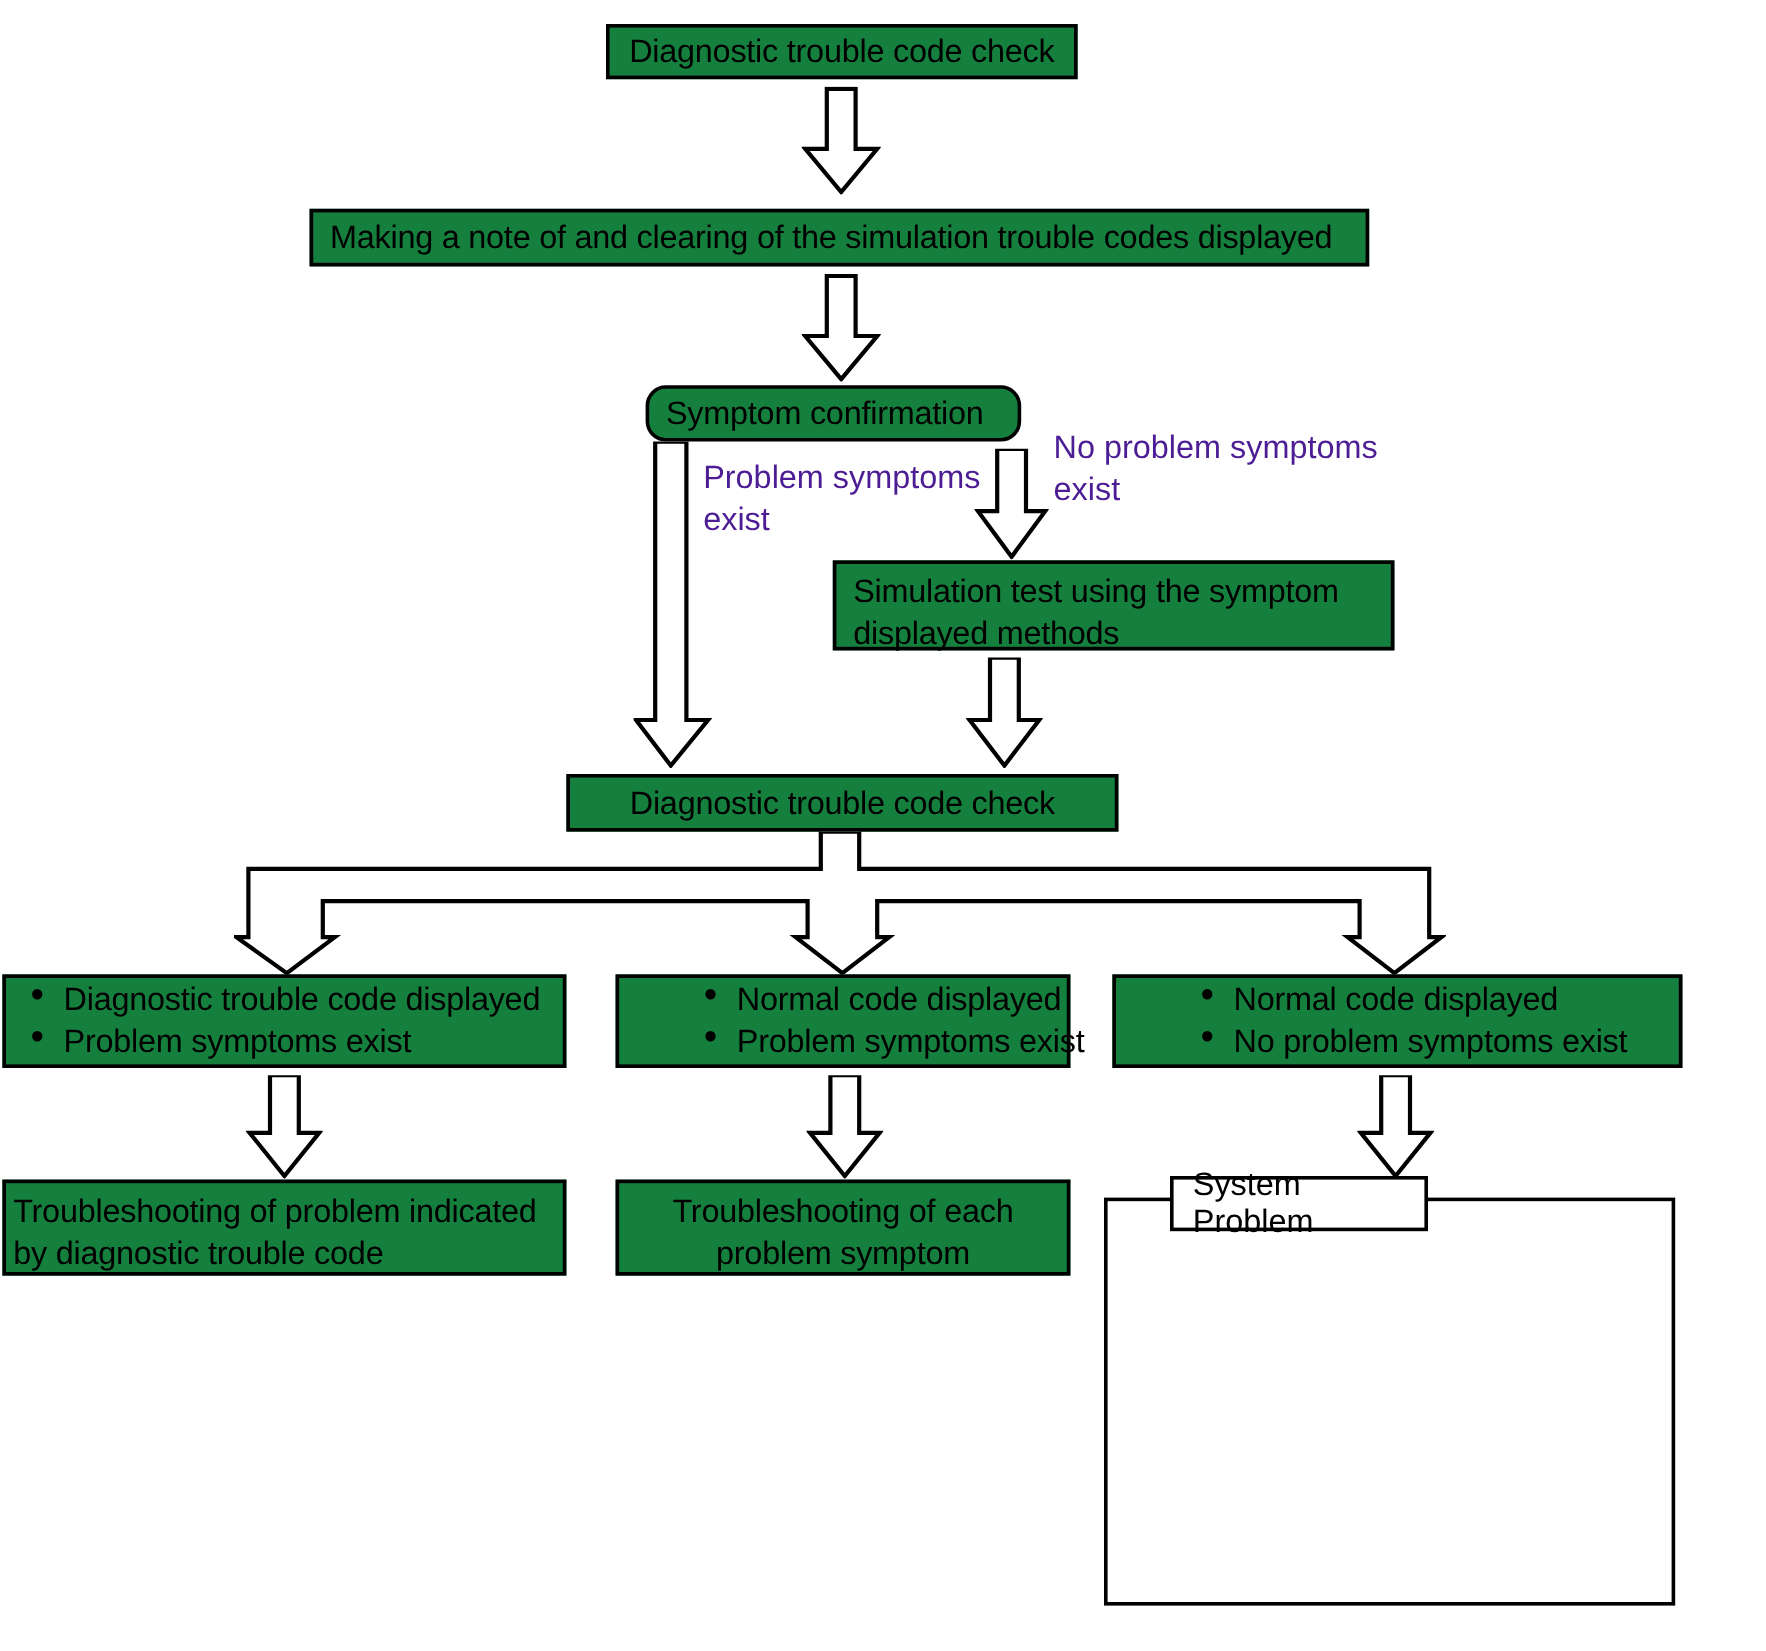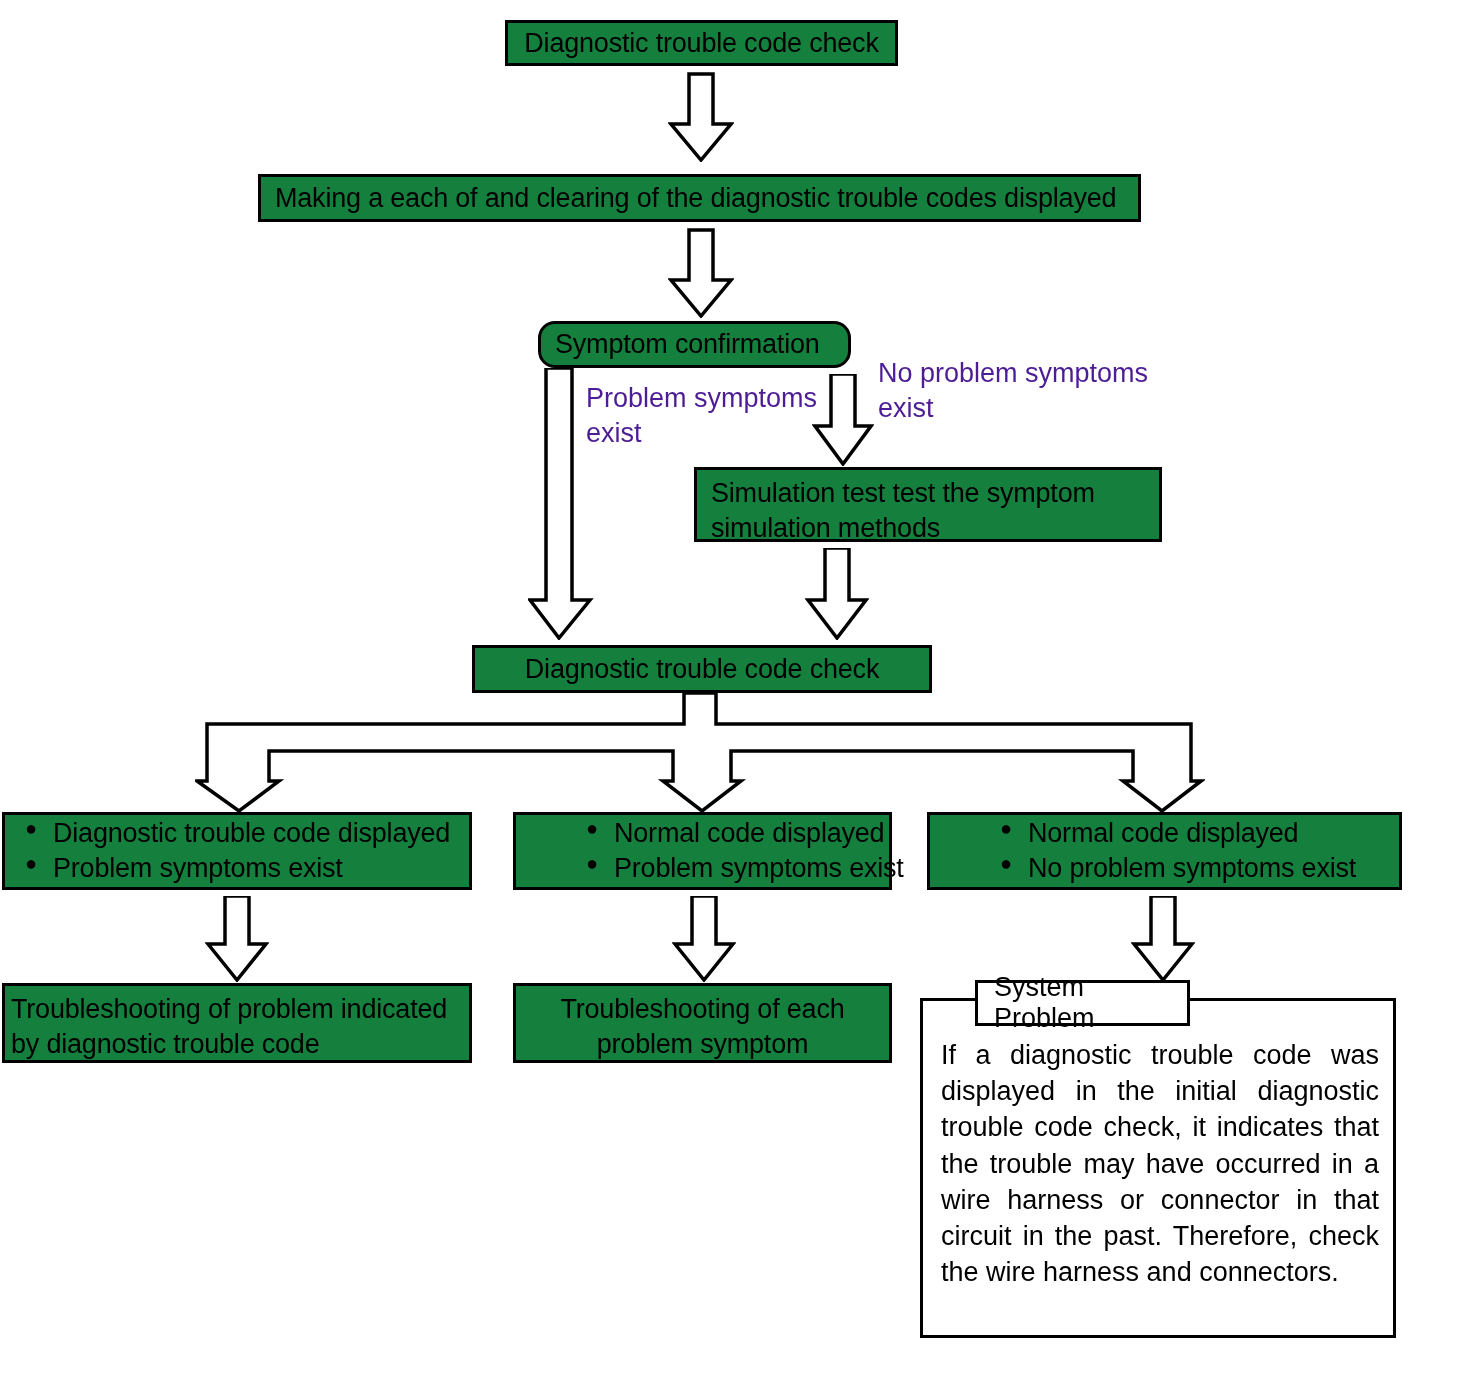--- a/index.html
+++ b/index.html
@@ -107,21 +107,21 @@
     <span>Diagnostic trouble code check</span>
   </div>
 
   <div class="arrow" style="left:668px; top:72px; width:66px; height:90px;">
     <svg viewBox="0 0 66 90" preserveAspectRatio="none" aria-hidden="true">
       <polygon points="21,2 45,2 45,52 63,52 33,88 3,52 21,52" fill="#ffffff" stroke="#000000" stroke-width="3.5" stroke-linejoin="miter"></polygon>
     </svg>
   </div>
 
   <div class="box left pad-l" style="left:258px; top:174px; width:883px; height:48px;">
-    <span>Making a each of and clearing of the diagnostic trouble codes displayed</span>
+    <span>Making a note of and clearing of the simulation trouble codes displayed</span>
   </div>
 
   <div class="arrow" style="left:668px; top:228px; width:66px; height:90px;">
     <svg viewBox="0 0 66 90" preserveAspectRatio="none" aria-hidden="true">
       <polygon points="21,2 45,2 45,52 63,52 33,88 3,52 21,52" fill="#ffffff" stroke="#000000" stroke-width="3.5" stroke-linejoin="miter"></polygon>
     </svg>
   </div>
 
   <div class="box left pad-l" style="left:538px; top:321px; width:313px; height:47px;border-radius:17px;">
     <span>Symptom confirmation</span>
@@ -139,21 +139,21 @@
   <div class="arrow" style="left:812px; top:374px; width:62px; height:92px;">
     <svg viewBox="0 0 62 92" preserveAspectRatio="none" aria-hidden="true">
       <polygon points="19,0 43,0 43,52 59,52 31,90 3,52 19,52" fill="#ffffff" stroke="#000000" stroke-width="3.5" stroke-linejoin="miter"></polygon>
     </svg>
   </div>
 
   <div class="label" style="left:878px; top:356px; width:300px;">No problem symptoms
 exist</div>
 
   <div class="box left pad-l" style="left:694px; top:467px; width:468px; height:75px; align-items:flex-start; padding-top:6px;">
-    <span>Simulation test test the symptom simulation methods</span>
+    <span>Simulation test using the symptom displayed methods</span>
   </div>
 
   <div class="arrow" style="left:805px; top:548px; width:64px; height:92px;">
     <svg viewBox="0 0 64 92" preserveAspectRatio="none" aria-hidden="true">
       <polygon points="20,0 44,0 44,52 61,52 32,90 3,52 20,52" fill="#ffffff" stroke="#000000" stroke-width="3.5" stroke-linejoin="miter"></polygon>
     </svg>
   </div>
 
   <div class="box center" style="left:472px; top:645px; width:460px; height:48px;">
     <span>Diagnostic trouble code check</span>
@@ -234,15 +234,14 @@
   </div>
 
   <div class="box center" style="left:513px; top:983px; width:379px; height:80px; align-items:flex-start; padding-top:6px;">
     <span>Troubleshooting of each problem symptom</span>
   </div>
 
   <div class="sysbox" style="left:920px; top:998px; width:476px; height:340px;"></div>
   <div class="sysbox-legend" style="left:975px; top:980px; width:215px; height:46px;">
     <span>System Problem</span>
   </div>
-  <div class="sysbox-text" style="left:941px; top:1037px; width:438px;">If a diagnostic trouble code was displayed in the initial diagnostic trouble code check, it indicates that the trouble may have occurred in a wire harness or connector in that circuit in the past. Therefore, check the wire harness and connectors.</div>
 
 </div>
 
 </body></html>

